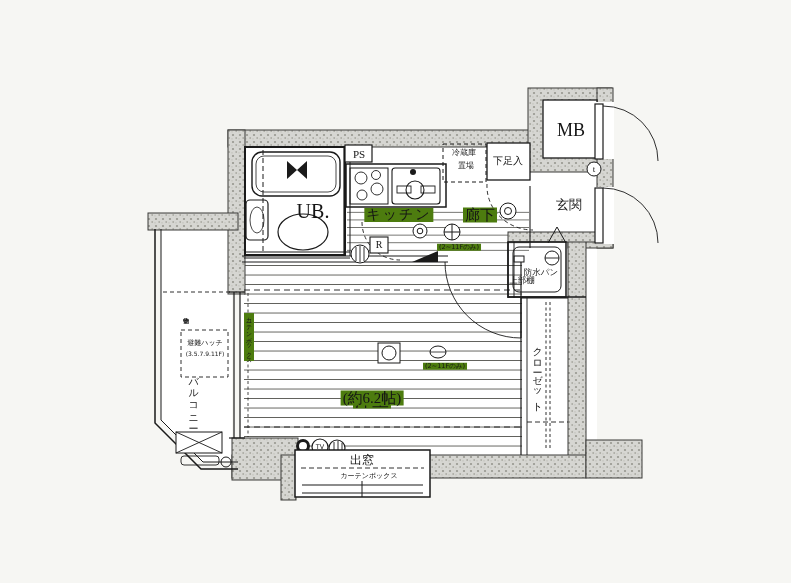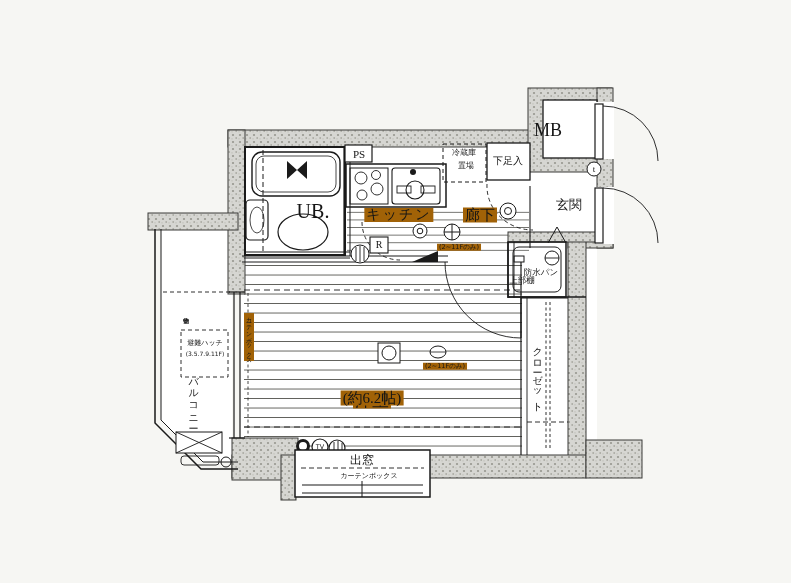--- a/index.html
+++ b/index.html
@@ -1,21 +1,21 @@
 <!DOCTYPE html>
 <html><head>
 <meta charset="utf-8">
 <style>
   html,body{margin:0;padding:0;background:#fafaf8;}
   .stage{position:relative;width:791px;height:583px;background:#f6f6f3;overflow:hidden;
          font-family:"Liberation Sans","DejaVu Sans",sans-serif;}
   .stage svg{position:absolute;left:0;top:0;}
   .lbl{position:absolute;transform:translate(-50%,-50%);white-space:nowrap;color:#151515;
        font-family:"Liberation Serif","DejaVu Serif",serif;line-height:1;z-index:5;}
-  .bg{background:#a16207;padding:0 2px;}
+  .bg{background:#4d7c0f;padding:0 2px;}
   .s{font-family:"DejaVu Sans","Liberation Sans",sans-serif;}
   .v{writing-mode:vertical-rl;text-orientation:upright;letter-spacing:2px;}
   .vt{writing-mode:vertical-rl;text-orientation:upright;letter-spacing:0;}
 </style>
 </head>
 <body>
 
 <div class="stage">
 <svg width="791" height="583" viewBox="0 0 791 583">
   <defs>
@@ -188,21 +188,21 @@
     <line x1="176" y1="453" x2="222" y2="432" stroke-width="0.9"></line>
     <rect x="181" y="456" width="38" height="9" rx="3" stroke-width="0.9"></rect>
     <circle cx="226" cy="462" r="5" stroke-width="1"></circle>
   </g>
 </svg>
 
   <div class="lbl" style="left:359px;top:154px;font-size:11px;text-align:right;">PS</div>
   <div class="lbl s" style="left:464px;top:153px;font-size:8px;">冷蔵庫</div>
   <div class="lbl s" style="left:466px;top:166px;font-size:8px;">置場</div>
   <div class="lbl" style="left:508px;top:161px;font-size:10px;">下足入</div>
-  <div class="lbl" style="left:548px;top:130px;font-size:18px;">MB</div>
+  <div class="lbl" style="left:571px;top:130px;font-size:18px;">MB</div>
   <div class="lbl" style="left:313px;top:211px;font-size:20px;">UB.</div>
   <div class="lbl bg" style="left:399px;top:215px;font-size:14px;letter-spacing:2px;">キッチン</div>
   <div class="lbl bg" style="left:480px;top:215px;font-size:15px;">廊下</div>
   <div class="lbl" style="left:569px;top:204px;font-size:13px;">玄関</div>
   <div class="lbl bg s" style="left:459px;top:247px;font-size:6.5px;">(2~11Fのみ)</div>
   <div class="lbl s" style="left:537px;top:272px;font-size:8.5px;padding-left:8px;">防水パン</div>
   <div class="lbl s" style="left:522px;top:280px;font-size:8.5px;">上部棚</div>
   <div class="lbl bg" style="left:372px;top:374px;font-size:17px;margin-top:26px;">洋室</div>
   <div class="lbl bg" style="left:372px;top:398px;font-size:15px;">(約6.2帖)</div>
   <div class="lbl bg s" style="left:445px;top:366px;font-size:6.5px;">(2~11Fのみ)</div>

